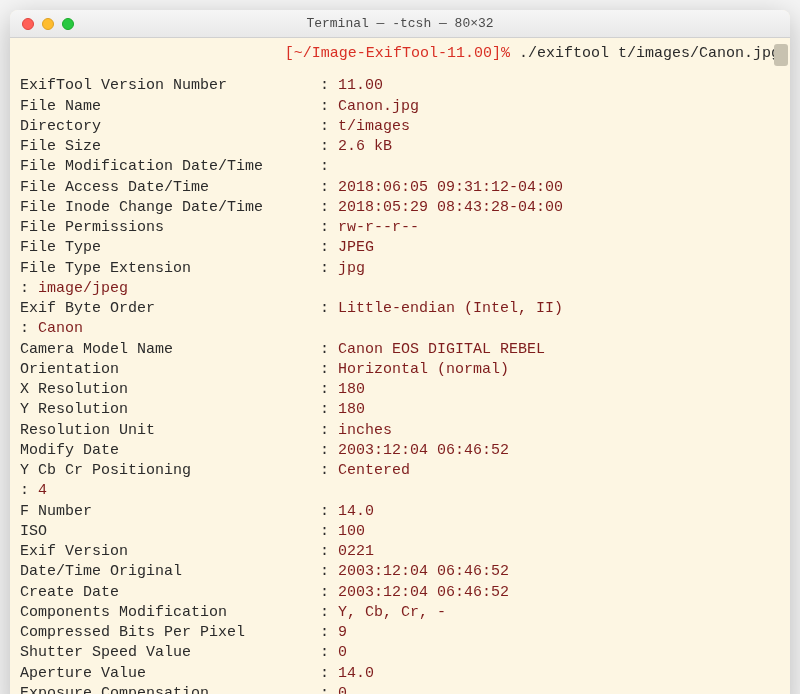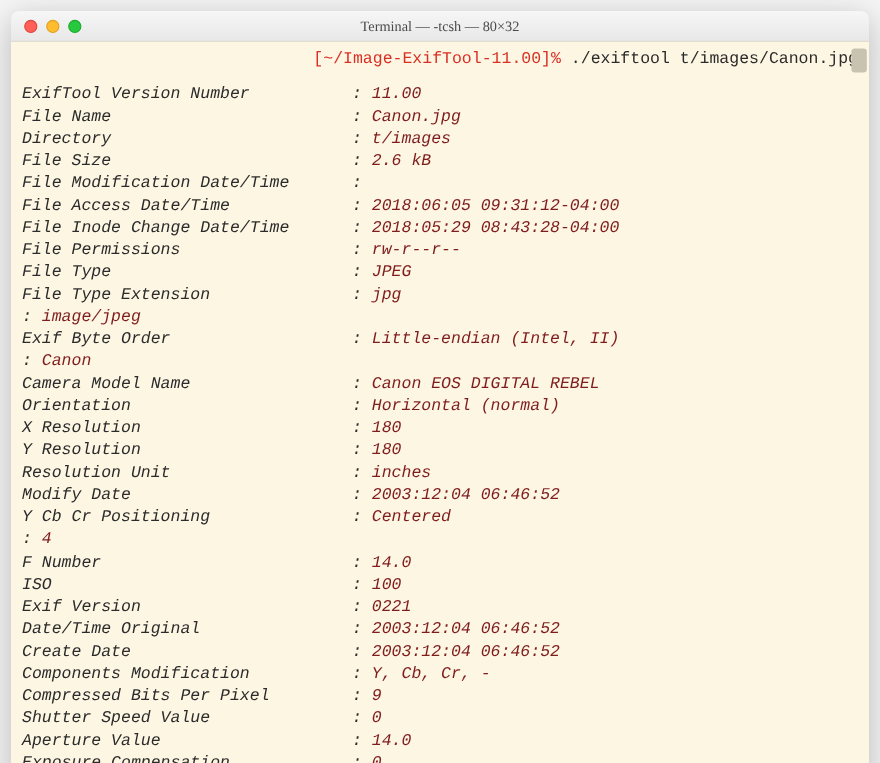--- a/index.html
+++ b/index.html
@@ -42,21 +42,21 @@
     }
     .tl-close { background: #ff5f57; border: 0.5px solid #e0443e; }
     .tl-min { background: #febc2e; border: 0.5px solid #dea123; }
     .tl-max { background: #28c840; border: 0.5px solid #1aab29; }
     .title {
       position: absolute;
       left: 50%;
       transform: translateX(-50%);
       font-size: 13px;
       color: #4a4a4a;
-      font-family: Liberation Serif, serif;
+      font-family: Liberation Mono, monospace;
       font-weight: 400;
     }
     .terminal-body {
       background: #fdf6e3;
       padding: 6px 10px 8px 10px;
       font-size: 15px;
       line-height: 1.35;
       color: #2b2b2b;
       position: relative;
       min-height: 640px;
@@ -74,21 +74,20 @@
       white-space: pre;
       margin-bottom: 12px;
       text-align: right;
     }
     .prompt-bracket { color: #d93025; }
     .prompt-path { color: #d93025; }
     .prompt-cmd { color: #2b2b2b; }
     .output-line {
       display: flex;
       white-space: pre;
-      font-style: italic;
     }
     .out-key {
       width: 300px;
       flex-shrink: 0;
       color: #2b2b2b;
     }
     .out-sep {
       width: 18px;
       flex-shrink: 0;
       color: #2b2b2b;

